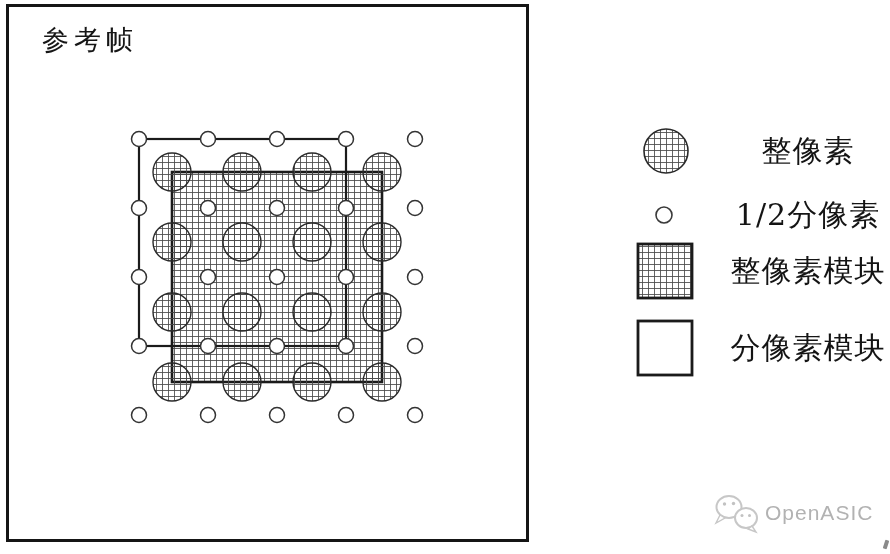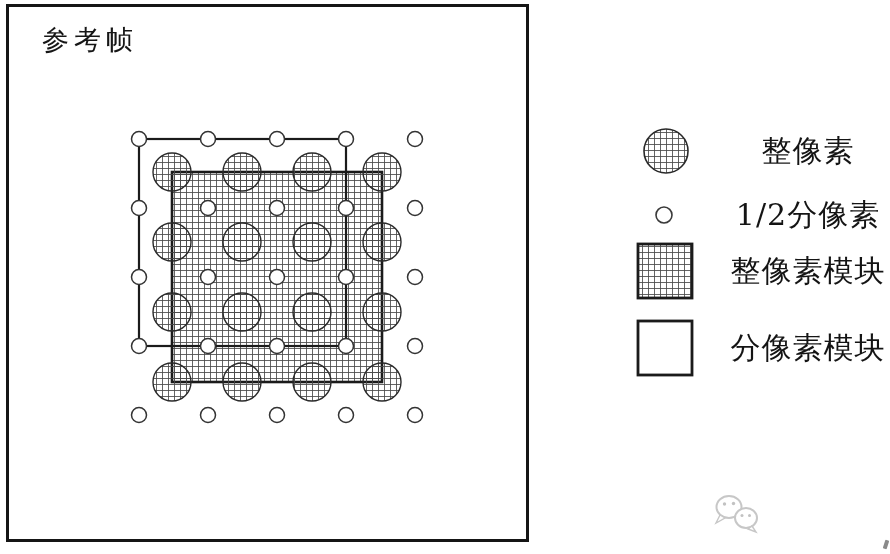--- a/index.html
+++ b/index.html
@@ -115,15 +115,16 @@
       <circle cx="32" cy="23.5" r="1.5" fill="#c2c2c2"></circle>
       <circle cx="39.5" cy="23.5" r="1.5" fill="#c2c2c2"></circle>
     </g>
   </svg>
 
   <div class="legend-label l0">整像素</div>
   <div class="legend-label l1">1/2分像素</div>
   <div class="legend-label l2">整像素模块</div>
   <div class="legend-label l3">分像素模块</div>
 
+  <div class="watermark-text">OpenASIC</div>
 
   <div class="corner-artifact"></div>
 </div>
 
 </body></html>

